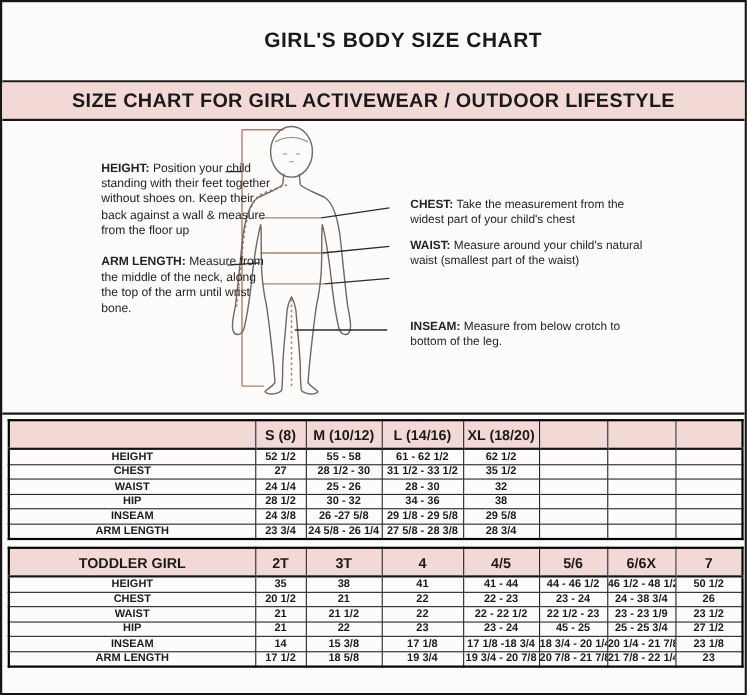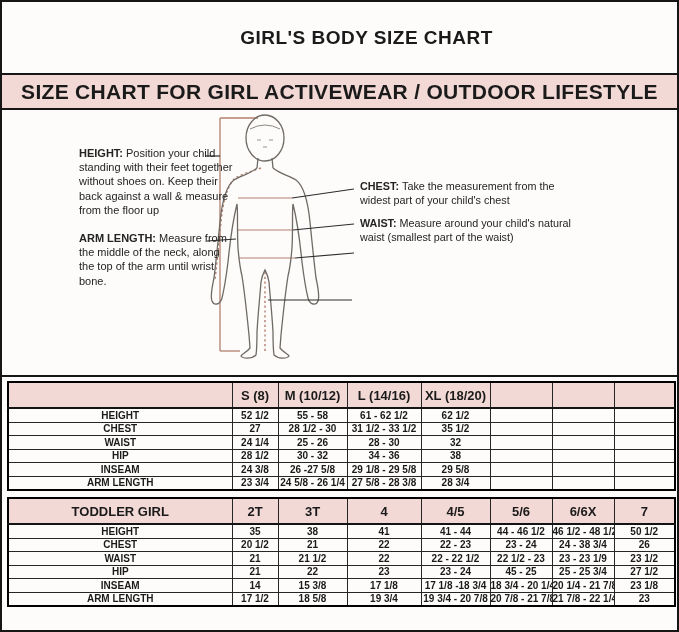--- a/index.html
+++ b/index.html
@@ -11,26 +11,26 @@
   
   .title-bar{
     height:71px;border-bottom:2px solid #161616;box-sizing:content-box;
     display:flex;align-items:center;justify-content:center;
     padding-left:54px;font-weight:bold;font-size:19px;letter-spacing:.5px;
   }
   
   .banner{
     height:33px;border-bottom:2px solid #161616;background:#f3d9d5;
     display:flex;align-items:center;justify-content:center;
-    font-weight:bold;font-size:21px;letter-spacing:.3px;
+    font-weight:bold;font-size:18px;letter-spacing:.3px;
   }
   
   .diagram{position:relative;height:265px;border-bottom:2px solid #161616;}
   .diagram svg{position:absolute;left:0;top:0;}
-  .note{position:absolute;font-size:11px;line-height:14.2px;color:#242424;}
+  .note{position:absolute;font-size:11px;line-height:14.2px;color:#242424;margin-left:13px;}
   .note b{font-weight:bold;margin-right:3px;}
   .note-height{left:77px;top:36px;width:156px;}
   .note-arm{left:77px;top:121px;width:150px;}
   .note-r{left:358px;width:216px;font-size:10.8px;line-height:13.6px;}
   .note-chest{top:70px;}
   .note-waist{top:107px;}
   .note-hip{top:136px;}
   .note-inseam{top:181px;}
   
   .tables-area{padding:4px 5px 0 5px;}
@@ -133,20 +133,23 @@
     </div>
     <div class="note note-arm">
       <b>ARM LENGTH:</b><span>Measure from the middle of the neck, along the top of the arm until wrist bone.</span>
     </div>
     <div class="note note-r note-waist">
       <b>WAIST:</b><span>Measure around your child's natural waist (smallest part of the waist)</span>
     </div>
     <div class="note note-r note-chest">
       <b>CHEST:</b><span>Take the measurement from the widest part of your child's chest</span>
     </div>
+    <div class="note note-r note-inseam">
+      <b>INSEAM:</b><span>Measure from below crotch to bottom of the leg.</span>
+    </div>
   </div>
 
   <div class="tables-area">
 
     <table class="sizes">
       <colgroup>
         <col style="width:224px">
           <col style="width:46px">
           <col style="width:69px">
           <col style="width:74px">

